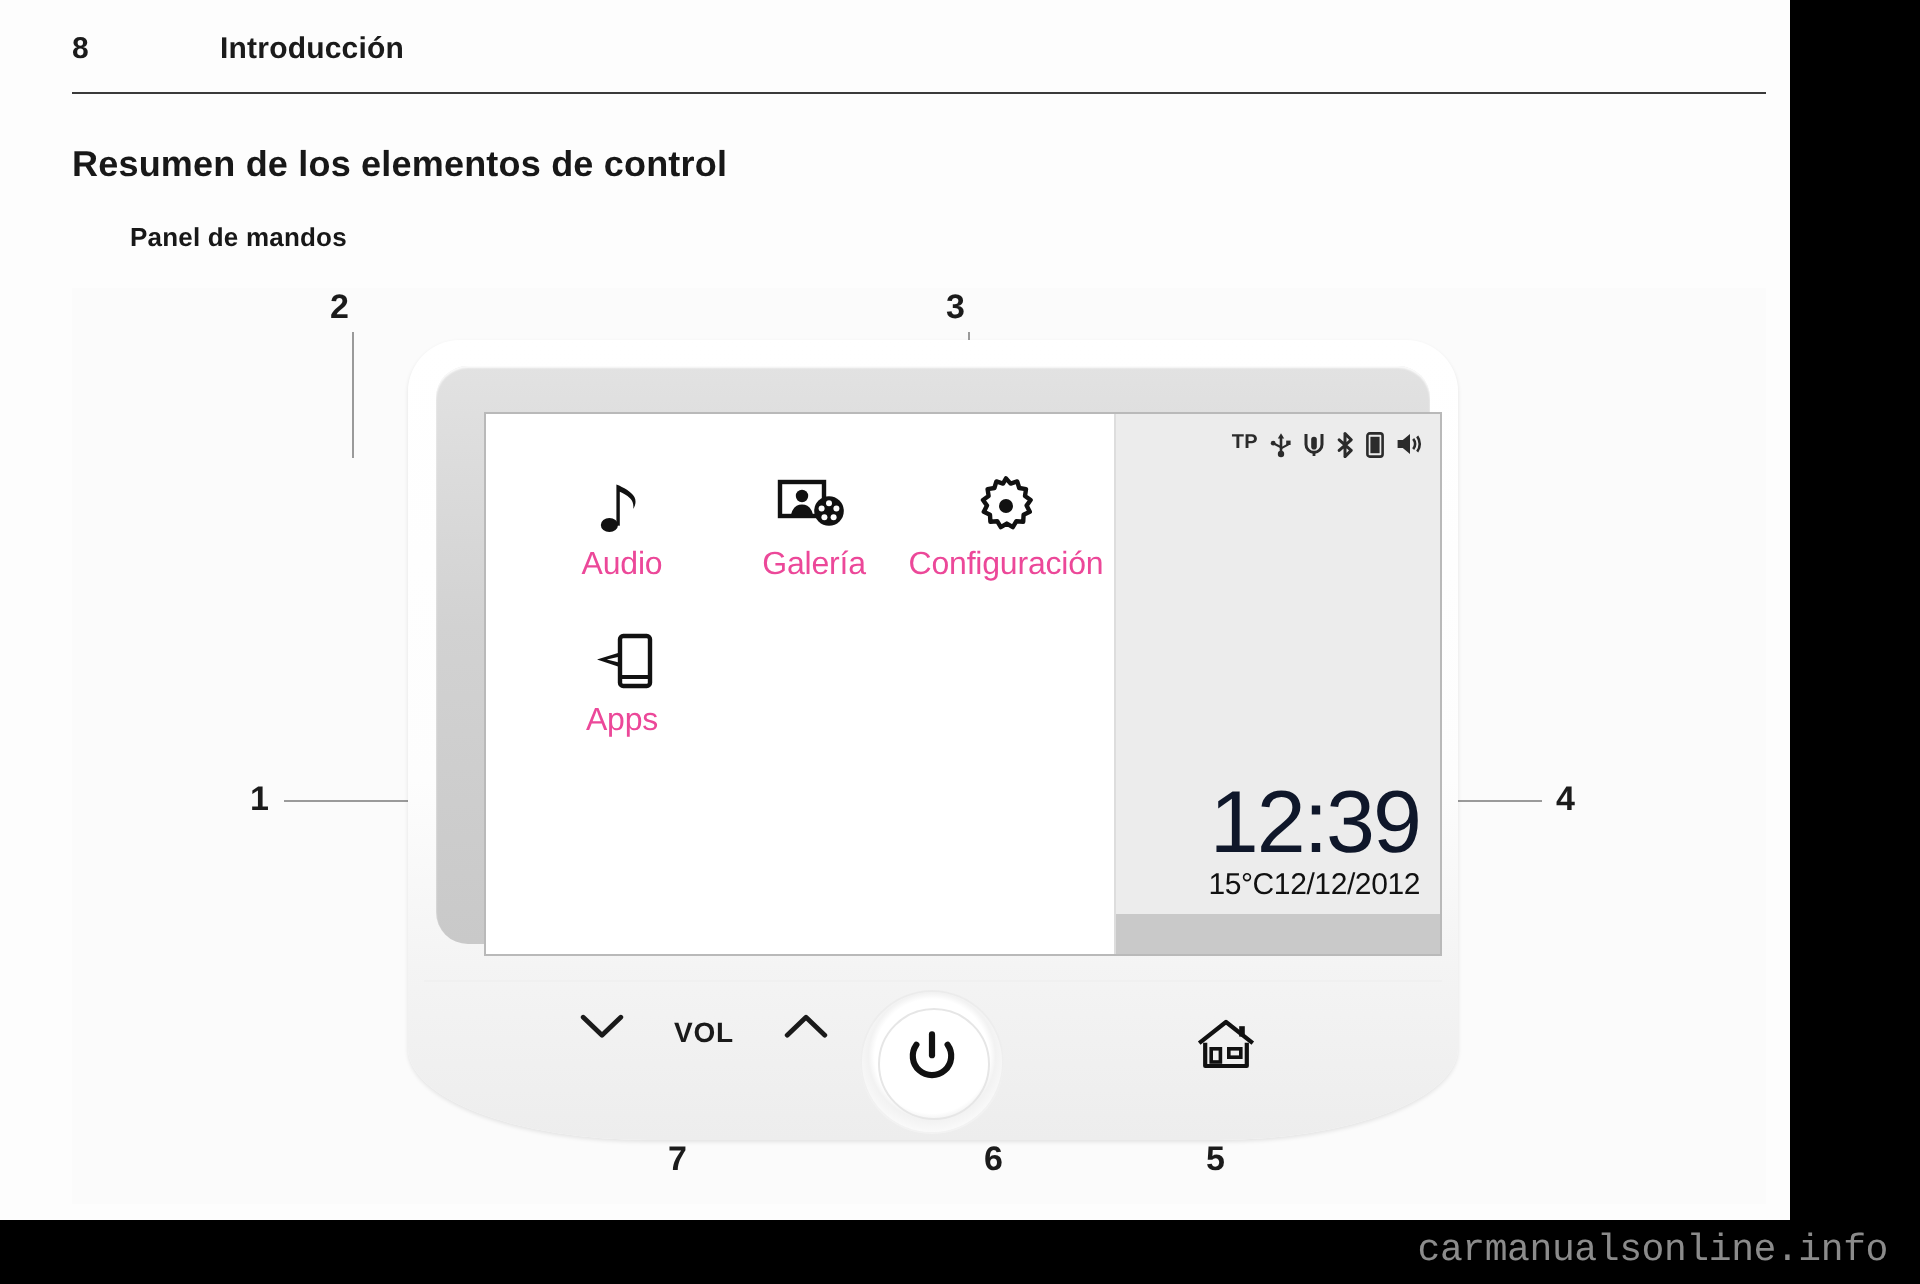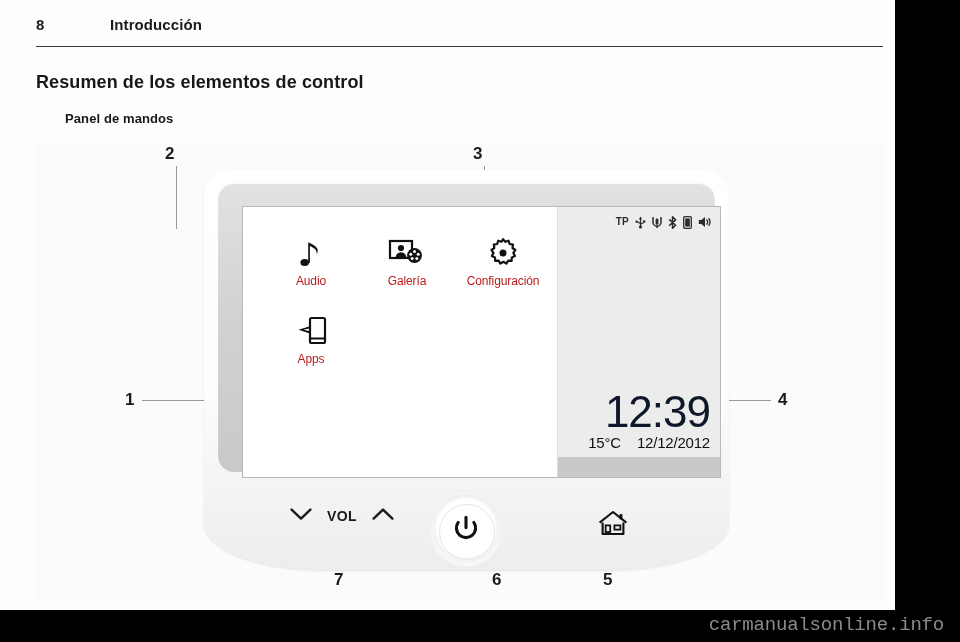--- a/index.html
+++ b/index.html
@@ -198,21 +198,21 @@
     letter-spacing: -1px;
     line-height: 0.96;
     font-family: "Liberation Sans", sans-serif;
   }
   #clock-meta {
     margin-top: 1px;
     font-size: 15px;
     color: #111111;
     letter-spacing: -0.2px;
   }
-  #clock-temp { margin-right: 16px; }
+  #clock-temp { }
 
   
   #app-grid {
     position: absolute;
     left: 20px; top: 26px;
     width: 290px;
     display: flex;
     flex-wrap: wrap;
   }
   .app-tile {
@@ -224,38 +224,38 @@
     justify-content: flex-start;
   }
   .app-icon {
     height: 40px;
     display: flex;
     align-items: center;
     justify-content: center;
   }
   .app-label {
     margin-top: 1px;
-    font-size: 12px;
-    color: #b91c1c;
+    font-size: 16px;
+    color: #ec4899;
     white-space: nowrap;
     letter-spacing: -0.1px;
   }
 
   
   #controls {
     position: absolute;
     left: 0; top: 325px;
     width: 525px; height: 70px;
   }
   #vol-group {
     position: absolute;
     left: 86px; top: 12px;
     display: flex;
     align-items: center;
-    gap: 15px;
+    gap: 25px;
   }
   #vol-label {
     font-size: 14px;
     font-weight: bold;
     color: #1a1a1a;
     letter-spacing: 0.4px;
   }
   #power-button {
     position: absolute;
     left: 226px; top: 0px;

